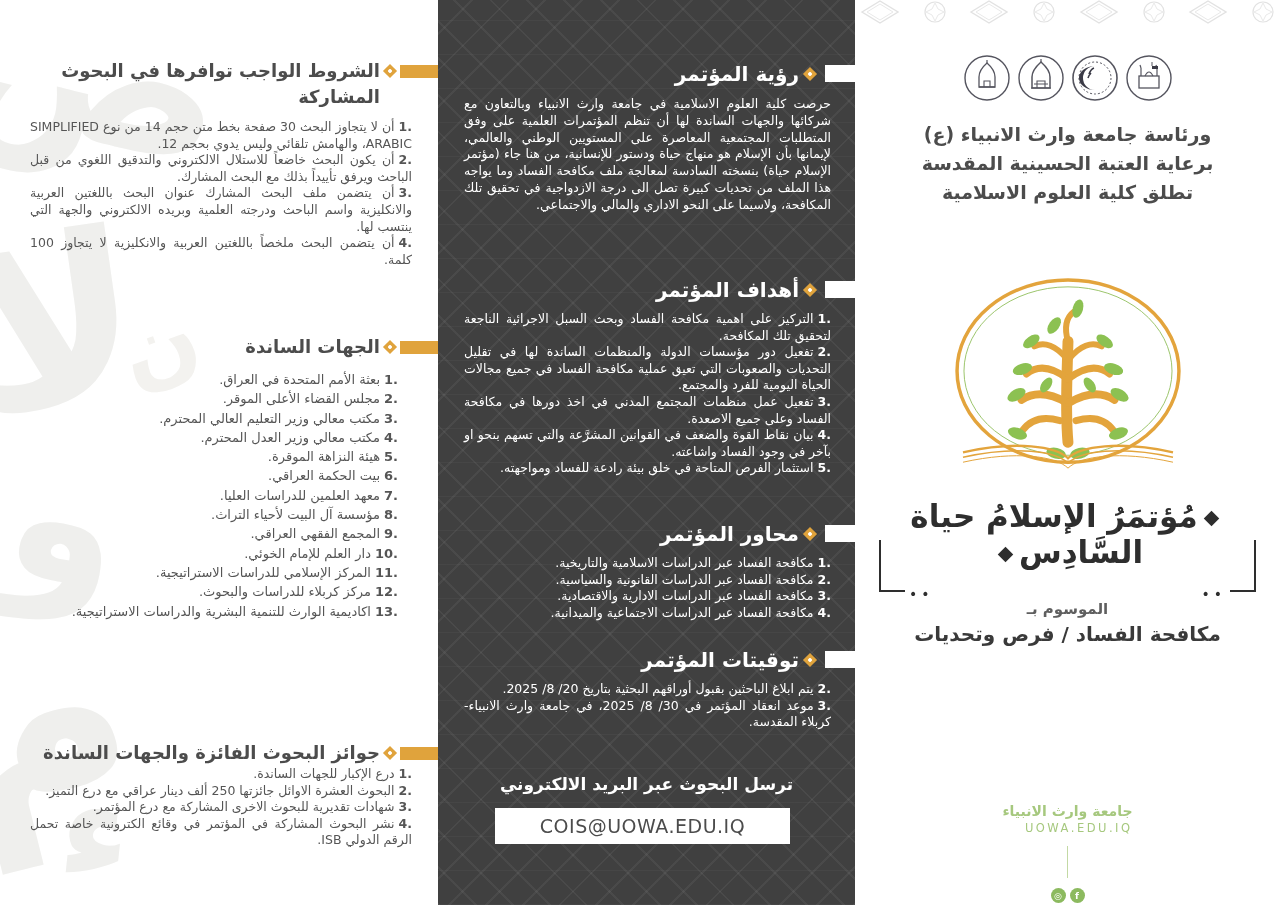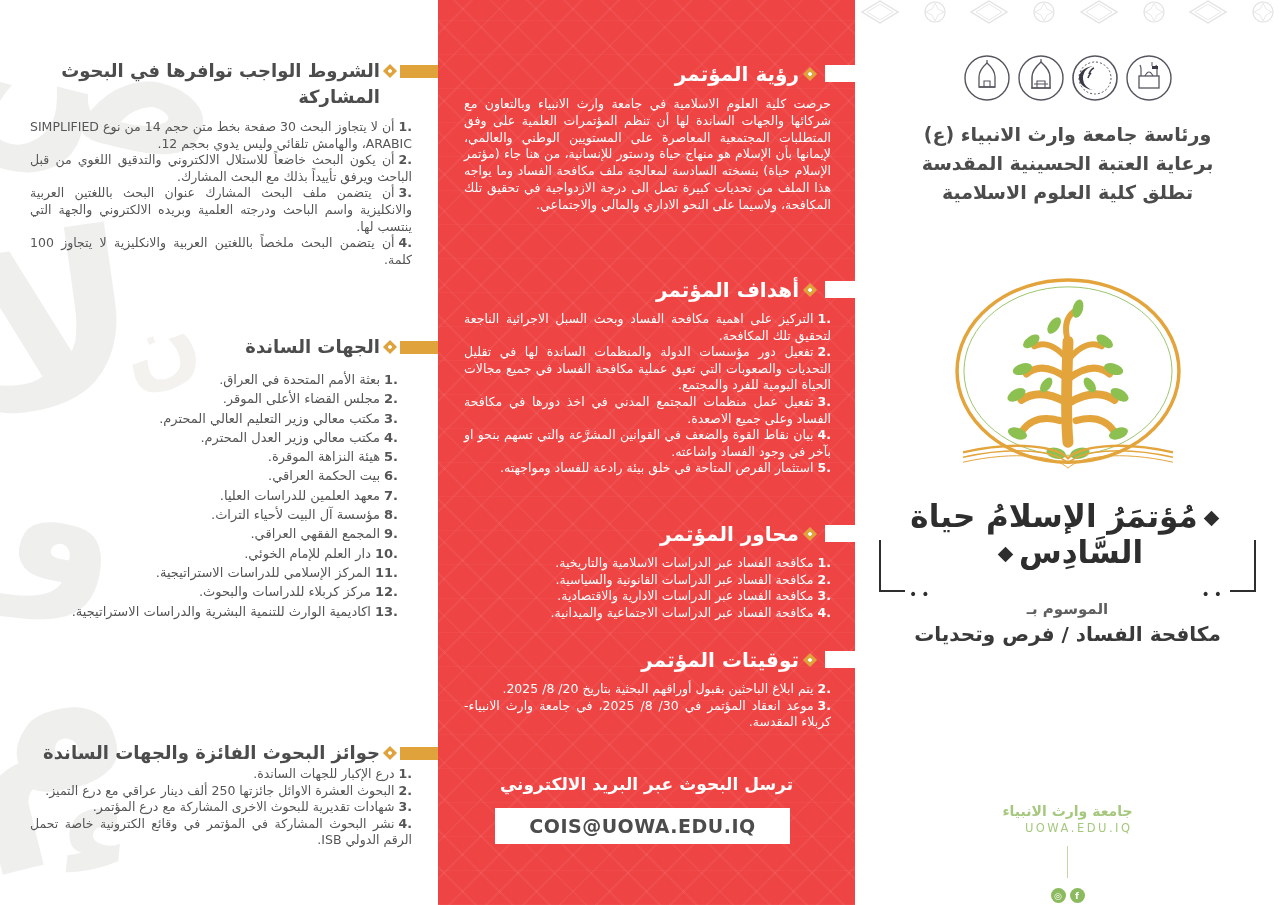--- a/index.html
+++ b/index.html
@@ -4,21 +4,21 @@
 <style>
   html,body{margin:0;padding:0;background:#ffffff;}
   *{box-sizing:border-box;}
   #poster{
     position:relative;width:1280px;height:905px;overflow:hidden;
     font-family:"DejaVu Sans",sans-serif;background:#ffffff;
   }
   
   .panel{position:absolute;top:0;height:905px;}
   #left-panel{left:0;width:438px;background:#ffffff;}
-  #mid-panel{left:438px;width:417px;background:#ef4444;}
+  #mid-panel{left:438px;width:417px;background:#404040;}
   #mid-panel::before{ 
     content:"";position:absolute;inset:0;
     background:
       repeating-linear-gradient(45deg,rgba(255,255,255,.05) 0 2px,transparent 2px 26px),
       repeating-linear-gradient(-45deg,rgba(255,255,255,.05) 0 2px,transparent 2px 26px),
       repeating-linear-gradient(0deg,rgba(255,255,255,.03) 0 1px,transparent 1px 34px);
     pointer-events:none;
   }
   #right-panel{left:855px;width:425px;background:#ffffff;}
 
@@ -52,21 +52,21 @@
   .llist{direction:rtl;color:#555555;font-size:12.5px;line-height:16.6px;padding:0 26px 0 30px;text-align:justify;font-weight:500;}
   .llist2{direction:rtl;color:#555555;font-size:13px;line-height:19.3px;padding:0 40px 0 30px;text-align:right;}
   .oli{margin:0;}
   .num{font-weight:bold;display:inline-block;margin-left:4px;direction:ltr;unicode-bidi:bidi-override;}
 
   
   .email-label{position:absolute;width:100%;text-align:center;color:#ffffff;
     font-size:17px;font-weight:bold;direction:rtl;}
   .email-box{position:absolute;left:57px;width:295px;height:36px;background:#ffffff;
     display:flex;align-items:center;justify-content:center;
-    font-size:19px;font-weight:bold;color:#4c4c4c;letter-spacing:.5px;}
+    font-size:19px;font-weight:normal;color:#4c4c4c;letter-spacing:.5px;}
 
   
   .orn-band{position:absolute;top:0;left:0;width:425px;height:28px;display:flex;
     align-items:center;justify-content:space-between;overflow:hidden;padding:0 2px;}
   .seals{position:absolute;top:54px;left:0;width:425px;display:flex;justify-content:center;gap:6px;}
   .seal{width:48px;height:48px;}
   .sponsor{position:absolute;top:120px;left:0;width:425px;text-align:center;direction:rtl;
     color:#4c4c4c;font-size:19px;font-weight:bold;line-height:29px;}
   .treewrap{position:absolute;top:272px;left:0;width:425px;display:flex;justify-content:center;}
   .callig{position:absolute;top:498px;left:0;width:425px;text-align:center;direction:rtl;

